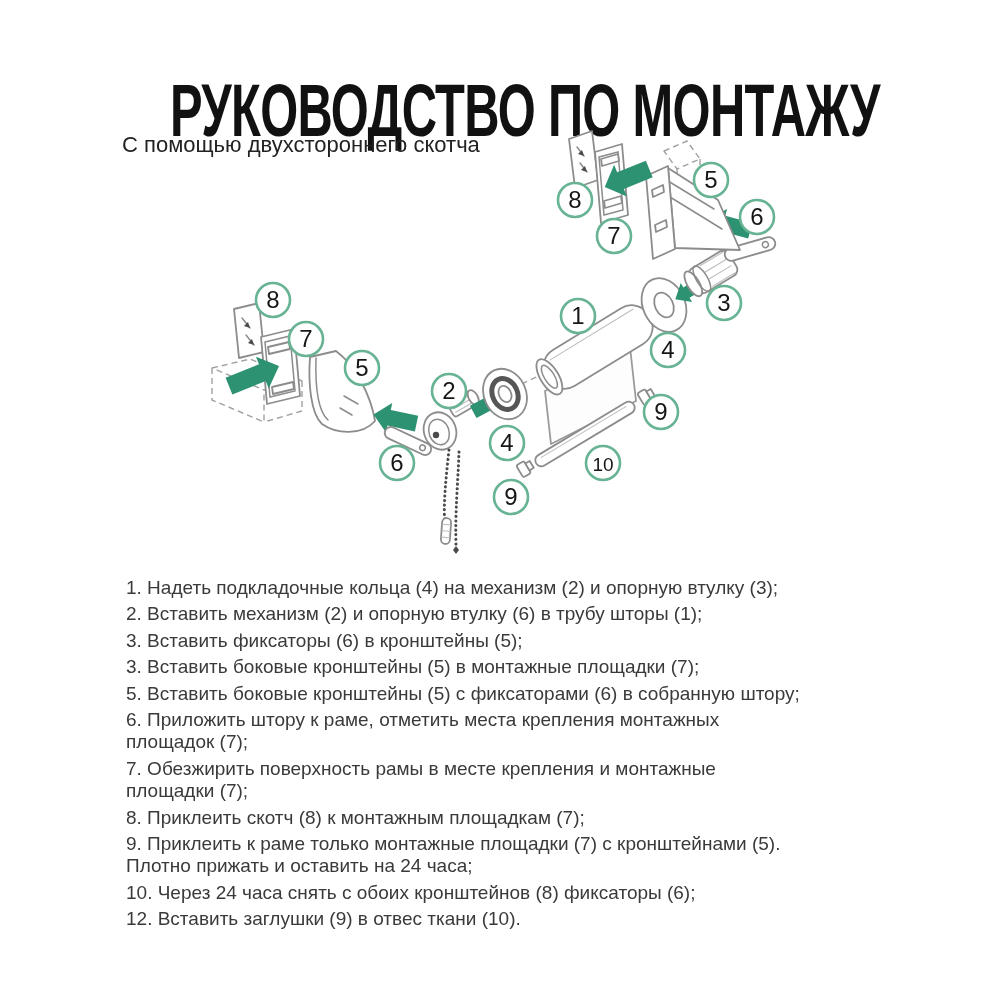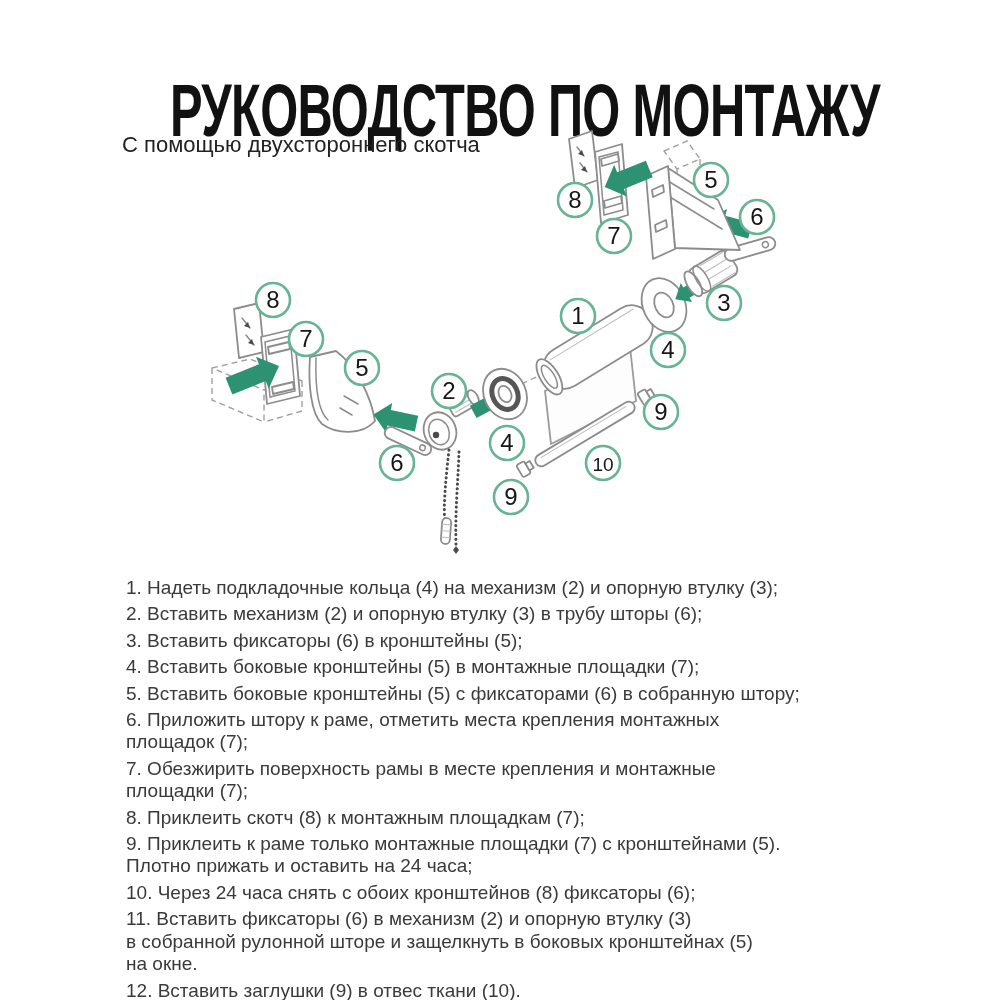--- a/index.html
+++ b/index.html
@@ -243,29 +243,26 @@
       </g>
       <g class="badge" transform="translate(757,217)">
         <circle r="17"></circle>
         <text y="8">6</text>
       </g>
     </g>
 </svg>
 
 <div class="steps">
   <p class="step">1. Надеть подкладочные кольца (4) на механизм (2) и опорную втулку (3);</p>
-  <p class="step">2. Вставить механизм (2) и опорную втулку (3) в трубу шторы (6);</p>
+  <p class="step">2. Вставить механизм (2) и опорную втулку (6) в трубу шторы (1);</p>
   <p class="step">3. Вставить фиксаторы (6) в кронштейны (5);</p>
-  <p class="step">4. Вставить боковые кронштейны (5) в монтажные площадки (7);</p>
+  <p class="step">3. Вставить боковые кронштейны (5) в монтажные площадки (7);</p>
   <p class="step">5. Вставить боковые кронштейны (5) с фиксаторами (6) в собранную штору;</p>
   <p class="step">6. Приложить штору к раме, отметить места крепления монтажных
 площадок (7);</p>
   <p class="step">7. Обезжирить поверхность рамы в месте крепления и монтажные
 площадки (7);</p>
   <p class="step">8. Приклеить скотч (8) к монтажным площадкам (7);</p>
   <p class="step">9. Приклеить к раме только монтажные площадки (7) с кронштейнами (5).
 Плотно прижать и оставить на 24 часа;</p>
   <p class="step">10. Через 24 часа снять с обоих кронштейнов (8) фиксаторы (6);</p>
-  <p class="step">11. Вставить фиксаторы (6) в механизм (2) и опорную втулку (3)
-в собранной рулонной шторе и защелкнуть в боковых кронштейнах (5)
-на окне.</p>
   <p class="step">12. Вставить заглушки (9) в отвес ткани (10).</p>
 </div>
 
 </body></html>

